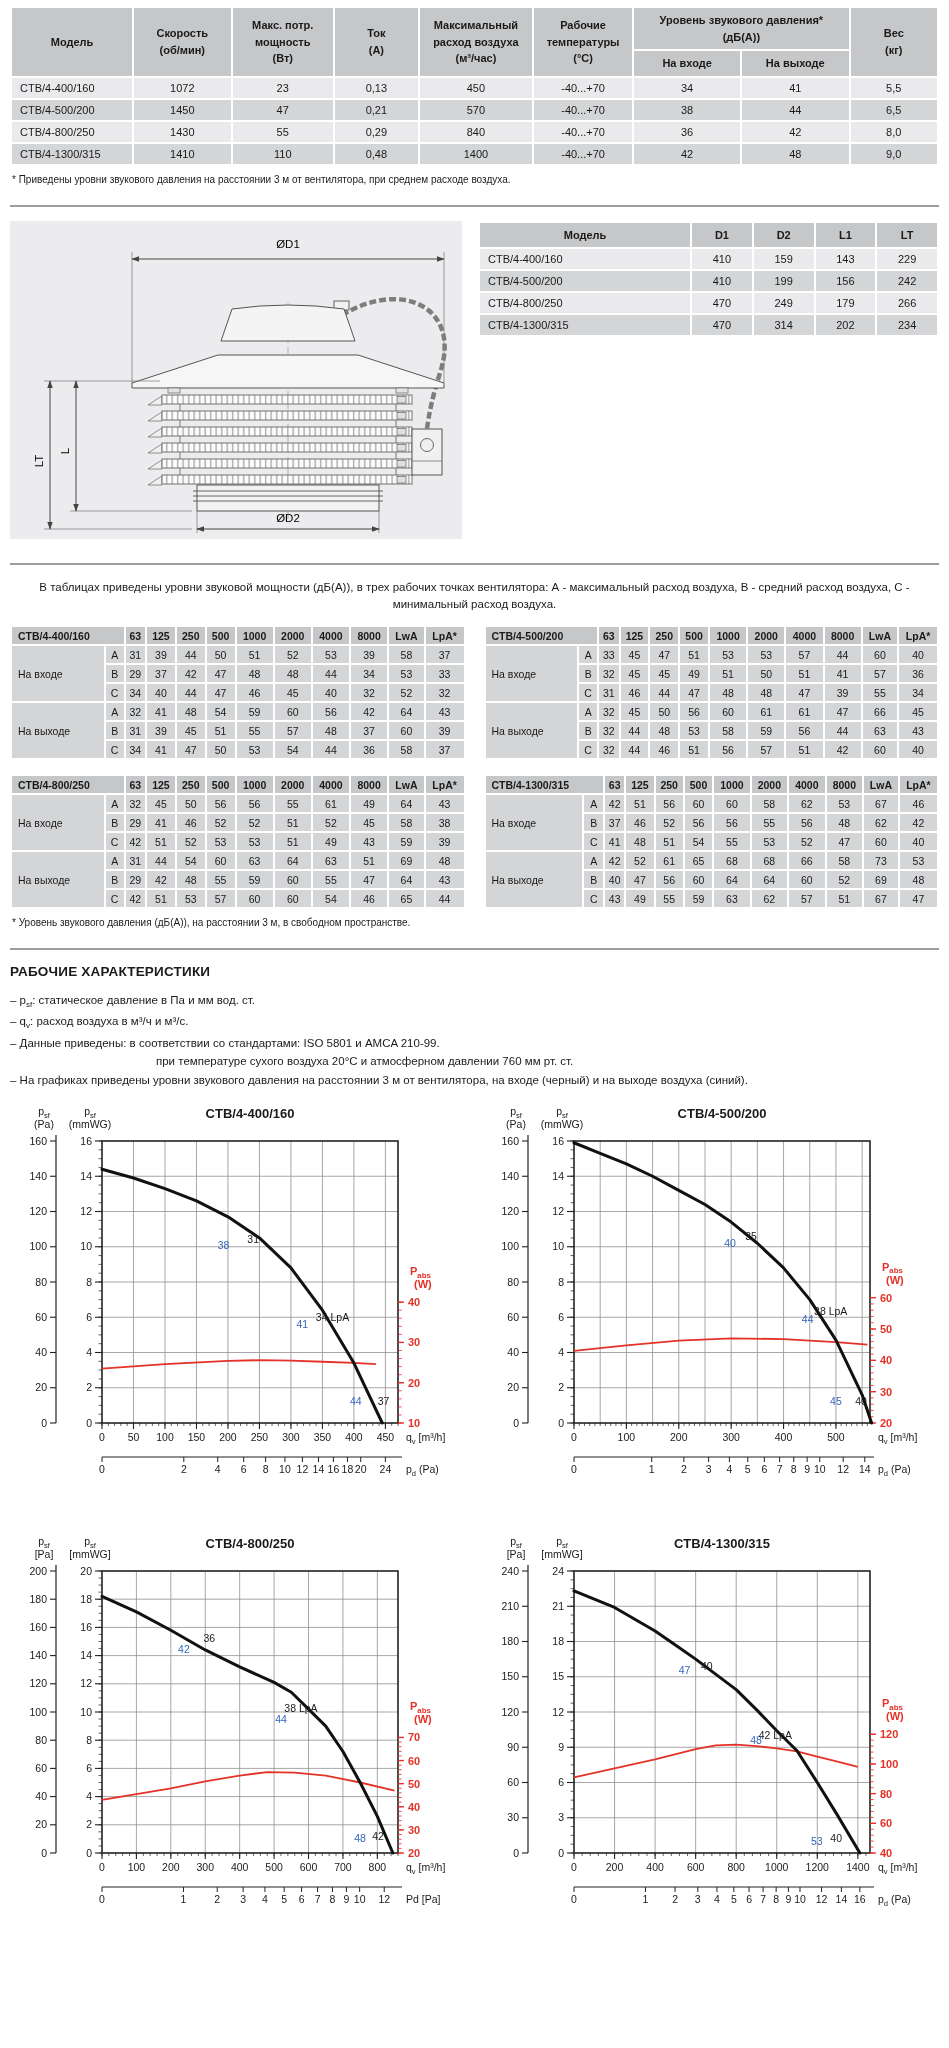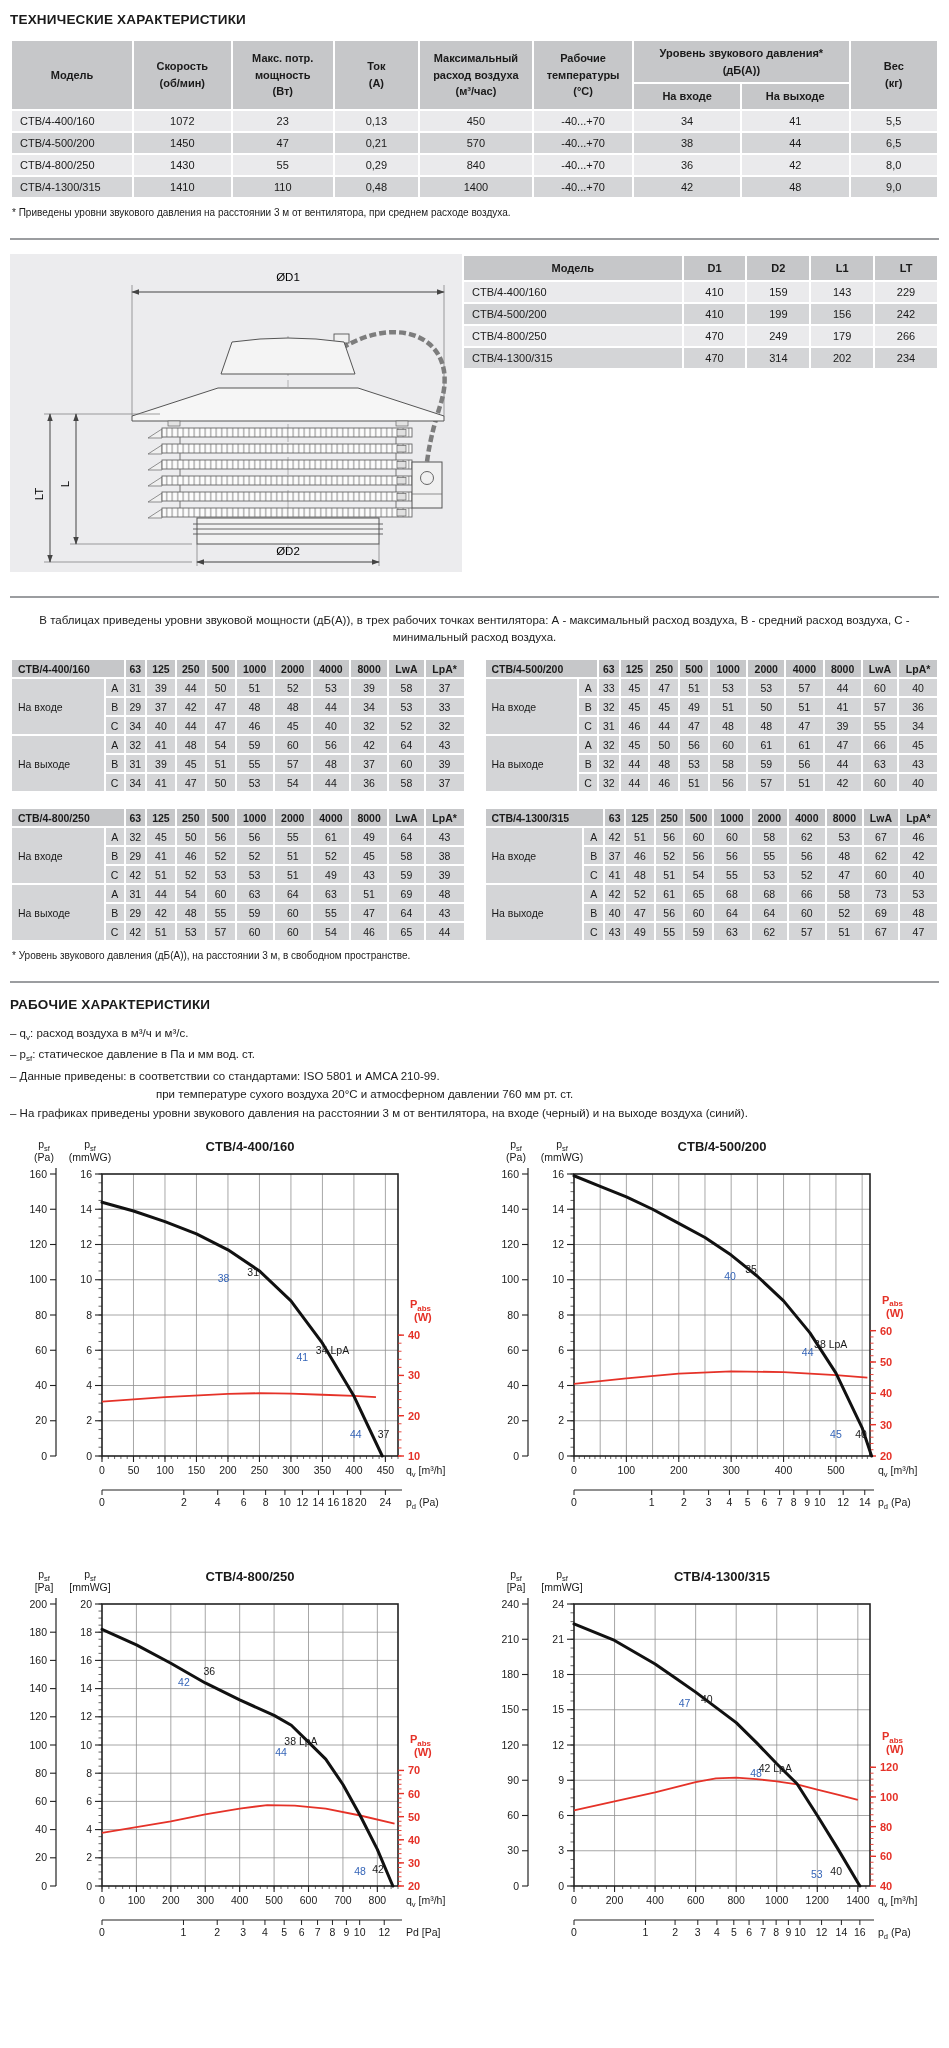--- a/index.html
+++ b/index.html
@@ -7,21 +7,21 @@
   .page{padding:6px 10px 20px 10px;}
   h2.section{font-size:13.5px;font-weight:bold;margin:6px 0 12px 0;letter-spacing:.2px;}
   .divider{border:none;border-top:2px solid #9b9da0;margin:20px 0 14px 0;}
   table.main{width:100%;border-collapse:separate;border-spacing:2px;font-size:11px;}
   table.main th{background:#c6c7c9;font-weight:bold;padding:4px 4px;white-space:pre-line;vertical-align:middle;text-align:center;line-height:1.5;}
   table.main td{text-align:center;padding:4px 4px;}
   table.main tr.odd td{background:#eaeaec;}
   table.main tr.even td{background:#d4d5d7;}
   table.main td.model{text-align:left;padding-left:8px;}
   .footnote{font-size:10px;margin:8px 0 0 2px;}
-  .dims-row{display:flex;gap:0;align-items:flex-start;margin-top:4px;}
+  .dims-row{display:flex;gap:16px;align-items:flex-start;margin-top:4px;}
   .drawing-wrap{flex:0 0 452px;}
   .dims-table-wrap{flex:1;}
   .intro{font-size:11.5px;line-height:1.5;margin:0 0 12px 0;text-align:center;}
   .acoustic-grid{display:grid;grid-template-columns:1fr 1fr;gap:14px 18px;}
   table.ac{width:100%;border-collapse:separate;border-spacing:2px;font-size:10.5px;}
   table.ac thead th{background:#c6c7c9;font-weight:bold;padding:2.5px 1px;text-align:center;}
   table.ac thead th.model{text-align:left;padding-left:6px;}
   table.ac tbody th{background:#d4d5d7;font-weight:normal;padding:2.5px 2px;text-align:center;}
   table.ac tbody th.grp{text-align:left;padding-left:6px;}
   table.ac td{background:#d4d5d7;text-align:center;padding:2.5px 1px;}
@@ -29,21 +29,20 @@
   .bullet.indent{padding-left:146px;}
   sub{font-size:8px;}
   .charts-grid{display:grid;grid-template-columns:1fr 1fr;gap:26px 6px;margin-top:12px;}
   svg text{font-family:"Liberation Sans","DejaVu Sans",sans-serif;}
 </style>
 </head>
 <body>
 
 <div class="page">
 
-  <h2 class="section">ТЕХНИЧЕСКИЕ ХАРАКТЕРИСТИКИ</h2>
   <table class="main" id="techTable">
       <thead>
         <tr>
           <th rowspan="2" style="width:118px">Модель</th>
           <th rowspan="2" style="width:92px">Скорость
 (об/мин)</th>
           <th rowspan="2" style="width:96px">Макс. потр.
 мощность
 (Вт)</th>
           <th rowspan="2" style="width:80px">Ток
@@ -640,22 +639,22 @@
           </tr>
         </tbody>
       </table>
     </div>
   <p class="footnote">* Уровень звукового давления (дБ(А)), на расстоянии 3 м, в свободном пространстве.</p>
 
   <hr class="divider">
 
   <h2 class="section">РАБОЧИЕ ХАРАКТЕРИСТИКИ</h2>
   <div class="bullets" id="bullets">
+      <div class="bullet"><span>– p</span><sub>sf</sub><span>: статическое давление в Па и мм вод. ст.</span></div>
       <div class="bullet"><span>– q</span><sub>v</sub><span>: расход воздуха в м³/ч и м³/с.</span></div>
-      <div class="bullet"><span>– p</span><sub>sf</sub><span>: статическое давление в Па и мм вод. ст.</span></div>
       <div class="bullet"><span>– Данные приведены: в соответствии со стандартами:  ISO 5801 и AMCA 210-99.</span></div>
       <div class="bullet indent"><span>при температуре сухого воздуха 20°С и атмосферном давлении 760 мм рт. ст.</span></div>
       <div class="bullet"><span>– На графиках приведены уровни звукового давления на расстоянии 3 м от вентилятора, на входе (черный) и на выходе воздуха (синий).</span></div>
     </div>
 
   <div class="charts-grid" id="chartsGrid">
       <svg width="466" height="404" viewBox="0 0 466 404">
         <text x="240" y="17" font-size="13" fill="#1a1a1a" text-anchor="middle" font-weight="bold"><tspan>CTB/4-400/160</tspan></text>
         <g>
           <line x1="123.48936170212767" y1="40" x2="123.48936170212767" y2="322" stroke="#909090" stroke-width="0.8"></line>

